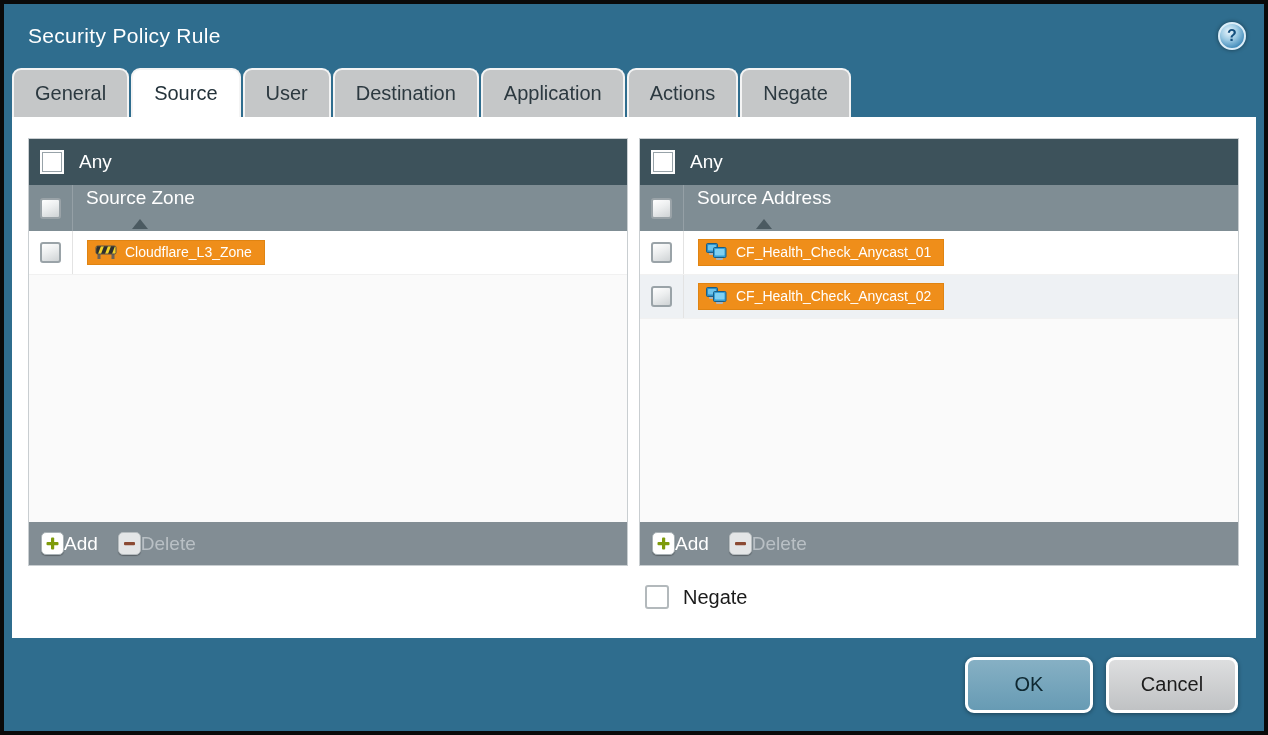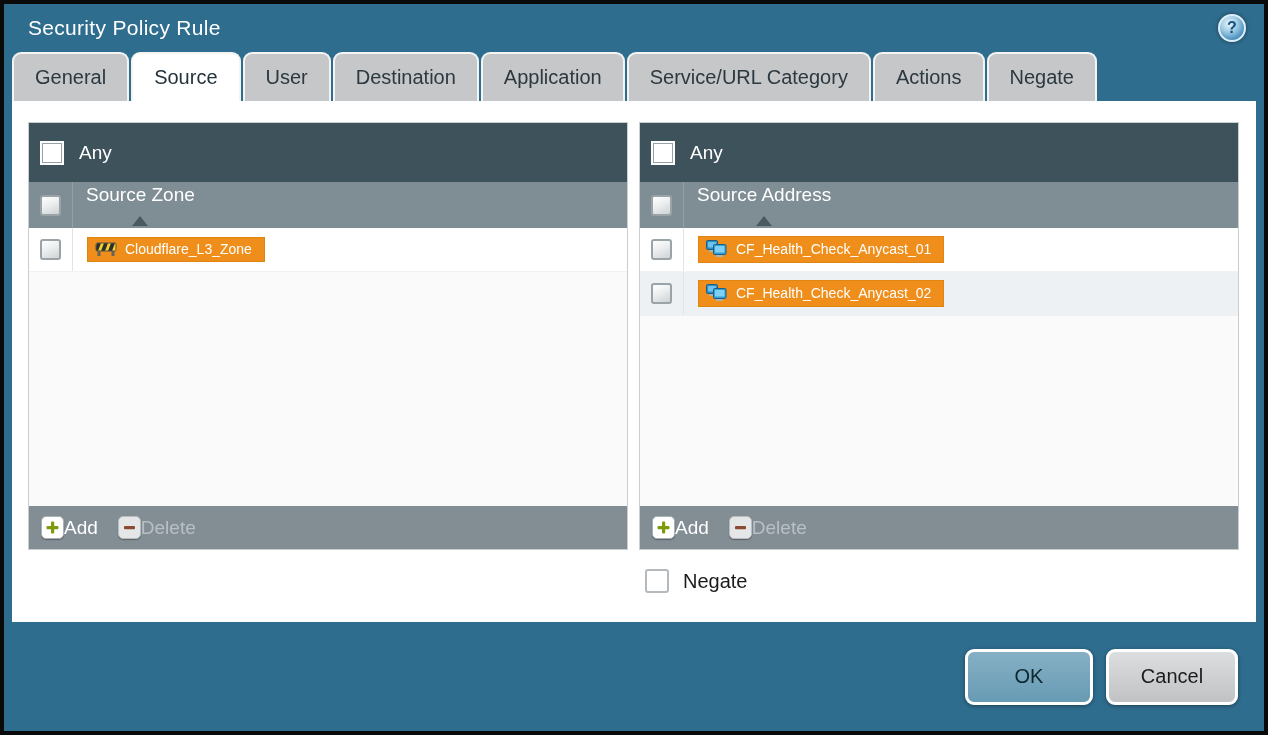--- a/index.html
+++ b/index.html
@@ -9,21 +9,21 @@
   .screen {
     width:1268px; height:735px;
     border:4px solid #0a0a0a;
     background:#2F6D8E;
     display:flex; flex-direction:column;
     position:relative;
     overflow:hidden;
   }
 
   
-  .titlebar { height:48px; display:flex; align-items:center; padding:0 18px 0 24px; }
+  .titlebar { height:64px; display:flex; align-items:center; padding:0 18px 0 24px; }
   .title { color:#ffffff; font-size:21px; letter-spacing:.3px; }
   .help-icon {
     margin-left:auto; width:28px; height:28px; border-radius:50%;
     background:radial-gradient(circle at 38% 32%, #eaf5fc 0%, #9ecbe4 38%, #2e7db1 85%, #1d5c88 100%);
     border:2px solid #ddeef8;
     box-shadow:0 0 4px rgba(0,0,0,.45);
     color:#134e7d; font-size:16px; font-weight:bold;
     display:flex; align-items:center; justify-content:center;
     cursor:pointer;
   }
@@ -39,21 +39,21 @@
     font-size:20px; color:#2c3940;
     cursor:pointer; white-space:nowrap;
   }
   .tab.active { background:#ffffff; color:#24333b; }
 
   
   .content { height:521px; margin:0 8px; background:#ffffff; position:relative; z-index:1; }
   .panels { display:flex; gap:11px; padding:21px 17px 0 16px; }
   .panel { flex:1; height:428px; display:flex; flex-direction:column; border:1px solid #c9ced1; }
 
-  .any-bar { height:59px; background:#3D525B; display:flex; align-items:center; padding:0 11px; color:#fff; font-size:19px; flex:none; }
+  .any-bar { height:46px; background:#3D525B; display:flex; align-items:center; padding:0 11px; color:#fff; font-size:19px; flex:none; }
   .any-bar .any-label { margin-left:15px; }
 
   .col-header { height:46px; background:#7F8D94; display:flex; align-items:center; color:#fff; font-size:19px; flex:none; }
   .cb-cell { width:44px; align-self:stretch; display:flex; align-items:center; justify-content:center; flex:none; }
   .col-header .cb-cell { border-right:1px solid #95a0a6; }
   .col-label { margin-left:13px; display:flex; align-items:center; gap:10px;flex-direction:column; }
   .sort-asc { width:0; height:0; border-left:8px solid transparent; border-right:8px solid transparent; border-bottom:10px solid #4b5a61; display:inline-block; }
 
   .body { flex:1; background:#fafafa; overflow:hidden; display:flex; flex-direction:column; }
   .row { height:44px; display:flex; align-items:center; background:#ffffff; border-bottom:1px solid #f1f1f1; flex:none; }
@@ -104,21 +104,20 @@
     <span class="title">Security Policy Rule</span>
     <span class="help-icon">?</span>
   </div>
 
   <div class="tabs">
       <div class="tab">General</div>
       <div class="tab active">Source</div>
       <div class="tab">User</div>
       <div class="tab">Destination</div>
       <div class="tab">Application</div>
-      <div class="tab">Service/URL Category</div>
       <div class="tab">Actions</div>
       <div class="tab">Negate</div>
     </div>
 
   <div class="content">
     <div class="panels">
 
       <div class="panel">
         <div class="any-bar">
           <span class="cb cb-any"></span>

